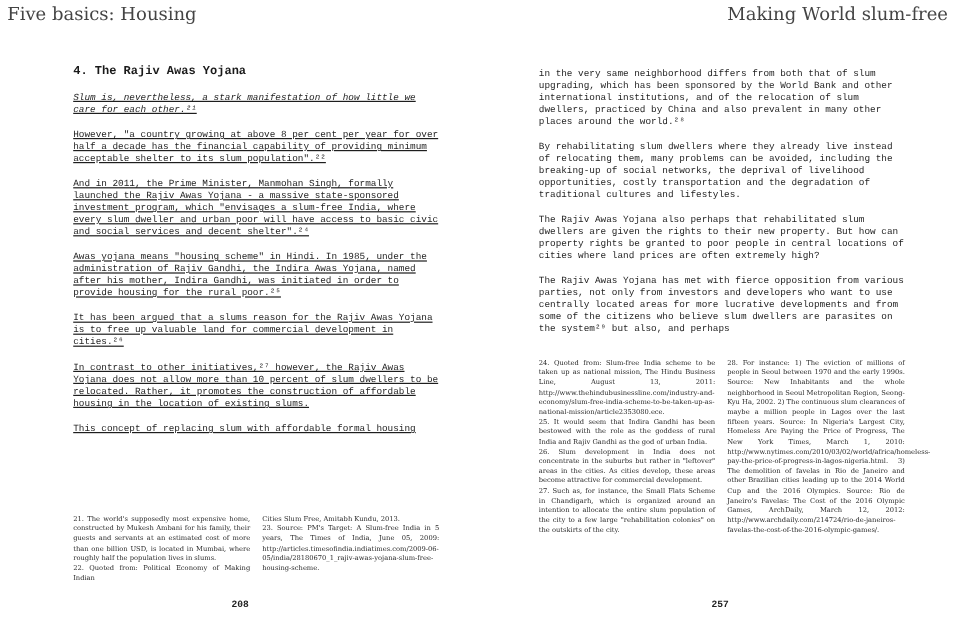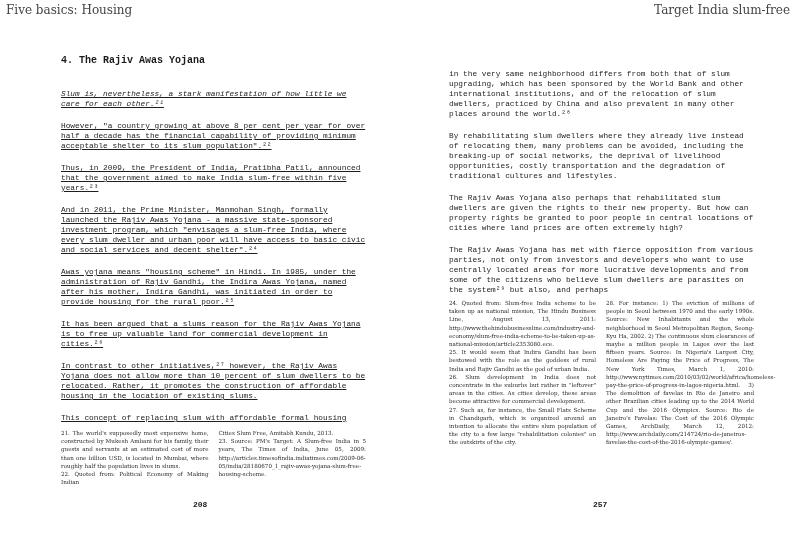--- a/index.html
+++ b/index.html
@@ -1,68 +1,67 @@
 <!DOCTYPE html>
 <html><head>
 <meta charset="utf-8">
 <style>
   html, body { margin: 0; padding: 0; background: #ffffff; }
   body { width: 800px; height: 534px; position: relative; overflow: hidden; color: #222; }
   .page { position: absolute; top: 0; width: 400px; height: 534px; background: #fff; }
   .page.left { left: 0; }
   .page.right { left: 400px; }
-  .running-head { position: absolute; top: 3px; font-family: "DejaVu Serif", serif; font-size: 12px; color: #444; white-space: nowrap; }
+  .running-head { position: absolute; top: 3px; font-family: "DejaVu Serif", serif; font-size: 15px; color: #444; white-space: nowrap; }
   .left .running-head { left: 6px; }
   .right .running-head { right: 10px; }
   .mono { font-family: "Liberation Mono", "DejaVu Sans Mono", monospace; font-size: 7.8px; line-height: 10px; color: #1e1e1e; }
   .heading { position: absolute; left: 61px; top: 55px; font-family: "Liberation Mono", monospace; font-size: 10px; font-weight: bold; color: #1a1a1a; }
   .body-col { position: absolute; width: 305px; }
   .left .body-col { left: 61px; top: 77px; text-decoration: underline; }
   .right .body-col { left: 49px; top: 57px; }
-  .para { margin: 12px 0 11px 0; }
+  .para { margin: 0 0 11px 0; }
   .notes { position: absolute; display: flex; gap: 10px; }
   .left .notes { left: 61px; top: 429px; width: 305px; }
   .right .notes { left: 49px; top: 299px; width: 305px; }
   .note-col { width: 148px; font-family: "DejaVu Serif", serif; font-size: 5.6px; line-height: 8.2px; color: #2a2a2a; text-align: justify; }
   .note { margin: 0; }
   .folio { position: absolute; top: 500px; font-family: "Liberation Mono", monospace; font-size: 8px; font-weight: bold; color: #222; text-align: right; }
   .left .folio { left: 193px; }
   .right .folio { left: 593px; left: 193px; }
 </style>
 </head>
 <body>
 
 <div class="page left">
   <div class="running-head">Five basics: Housing</div>
   <div class="heading">4. The Rajiv Awas Yojana</div>
   <div class="body-col mono">
     <p class="para" style="font-style:italic">Slum is, nevertheless, a stark manifestation of how little we care for each other.²¹</p>
     <p class="para">However, "a country growing at above 8 per cent per year for over half a decade has the financial capability of providing minimum acceptable shelter to its slum population".²²</p>
-    <p class="para">Thus, in 2009, the President of India, Pratibha Patil, announced that the government aimed to make India slum-free within five years.²³</p>
     <p class="para">And in 2011, the Prime Minister, Manmohan Singh, formally launched the Rajiv Awas Yojana - a massive state-sponsored investment program, which "envisages a slum-free India, where every slum dweller and urban poor will have access to basic civic and social services and decent shelter".²⁴</p>
     <p class="para">Awas yojana means "housing scheme" in Hindi. In 1985, under the administration of Rajiv Gandhi, the Indira Awas Yojana, named after his mother, Indira Gandhi, was initiated in order to provide housing for the rural poor.²⁵</p>
     <p class="para">It has been argued that a slums reason for the Rajiv Awas Yojana is to free up valuable land for commercial development in cities.²⁶</p>
     <p class="para">In contrast to other initiatives,²⁷ however, the Rajiv Awas Yojana does not allow more than 10 percent of slum dwellers to be relocated. Rather, it promotes the construction of affordable housing in the location of existing slums.</p>
     <p class="para">This concept of replacing slum with affordable formal housing</p>
   </div>
   <div class="notes">
     <div class="note-col">
       <p class="note">21. The world's supposedly most expensive home, constructed by Mukesh Ambani for his family, their guests and servants at an estimated cost of more than one billion USD, is located in Mumbai, where roughly half the population lives in slums.</p>
       <p class="note">22. Quoted from: Political Economy of Making Indian</p>
     </div>
     <div class="note-col">
       <p class="note">Cities Slum Free, Amitabh Kundu, 2013.</p>
       <p class="note">23. Source: PM's Target: A Slum-free India in 5 years, The Times of India, June 05, 2009: http://articles.timesofindia.indiatimes.com/2009-06-05/india/28180670_1_rajiv-awas-yojana-slum-free-housing-scheme.</p>
     </div>
   </div>
   <div class="folio">208</div>
 </div>
 
 <div class="page right">
-  <div class="running-head">Target India slum-free</div>
+  <div class="running-head">Making World slum-free</div>
   <div class="body-col mono">
     <p class="para">in the very same neighborhood differs from both that of slum upgrading, which has been sponsored by the World Bank and other international institutions, and of the relocation of slum dwellers, practiced by China and also prevalent in many other places around the world.²⁸</p>
     <p class="para">By rehabilitating slum dwellers where they already live instead of relocating them, many problems can be avoided, including the breaking-up of social networks, the deprival of livelihood opportunities, costly transportation and the degradation of traditional cultures and lifestyles.</p>
     <p class="para">The Rajiv Awas Yojana also perhaps that rehabilitated slum dwellers are given the rights to their new property. But how can property rights be granted to poor people in central locations of cities where land prices are often extremely high?</p>
     <p class="para">The Rajiv Awas Yojana has met with fierce opposition from various parties, not only from investors and developers who want to use centrally located areas for more lucrative developments and from some of the citizens who believe slum dwellers are parasites on the system²⁹ but also, and perhaps</p>
   </div>
   <div class="notes">
     <div class="note-col">
       <p class="note">24. Quoted from: Slum-free India scheme to be taken up as national mission, The Hindu Business Line, August 13, 2011: http://www.thehindubusinessline.com/industry-and-economy/slum-free-india-scheme-to-be-taken-up-as-national-mission/article2353080.ece.</p>
       <p class="note">25. It would seem that Indira Gandhi has been bestowed with the role as the goddess of rural India and Rajiv Gandhi as the god of urban India.</p>

